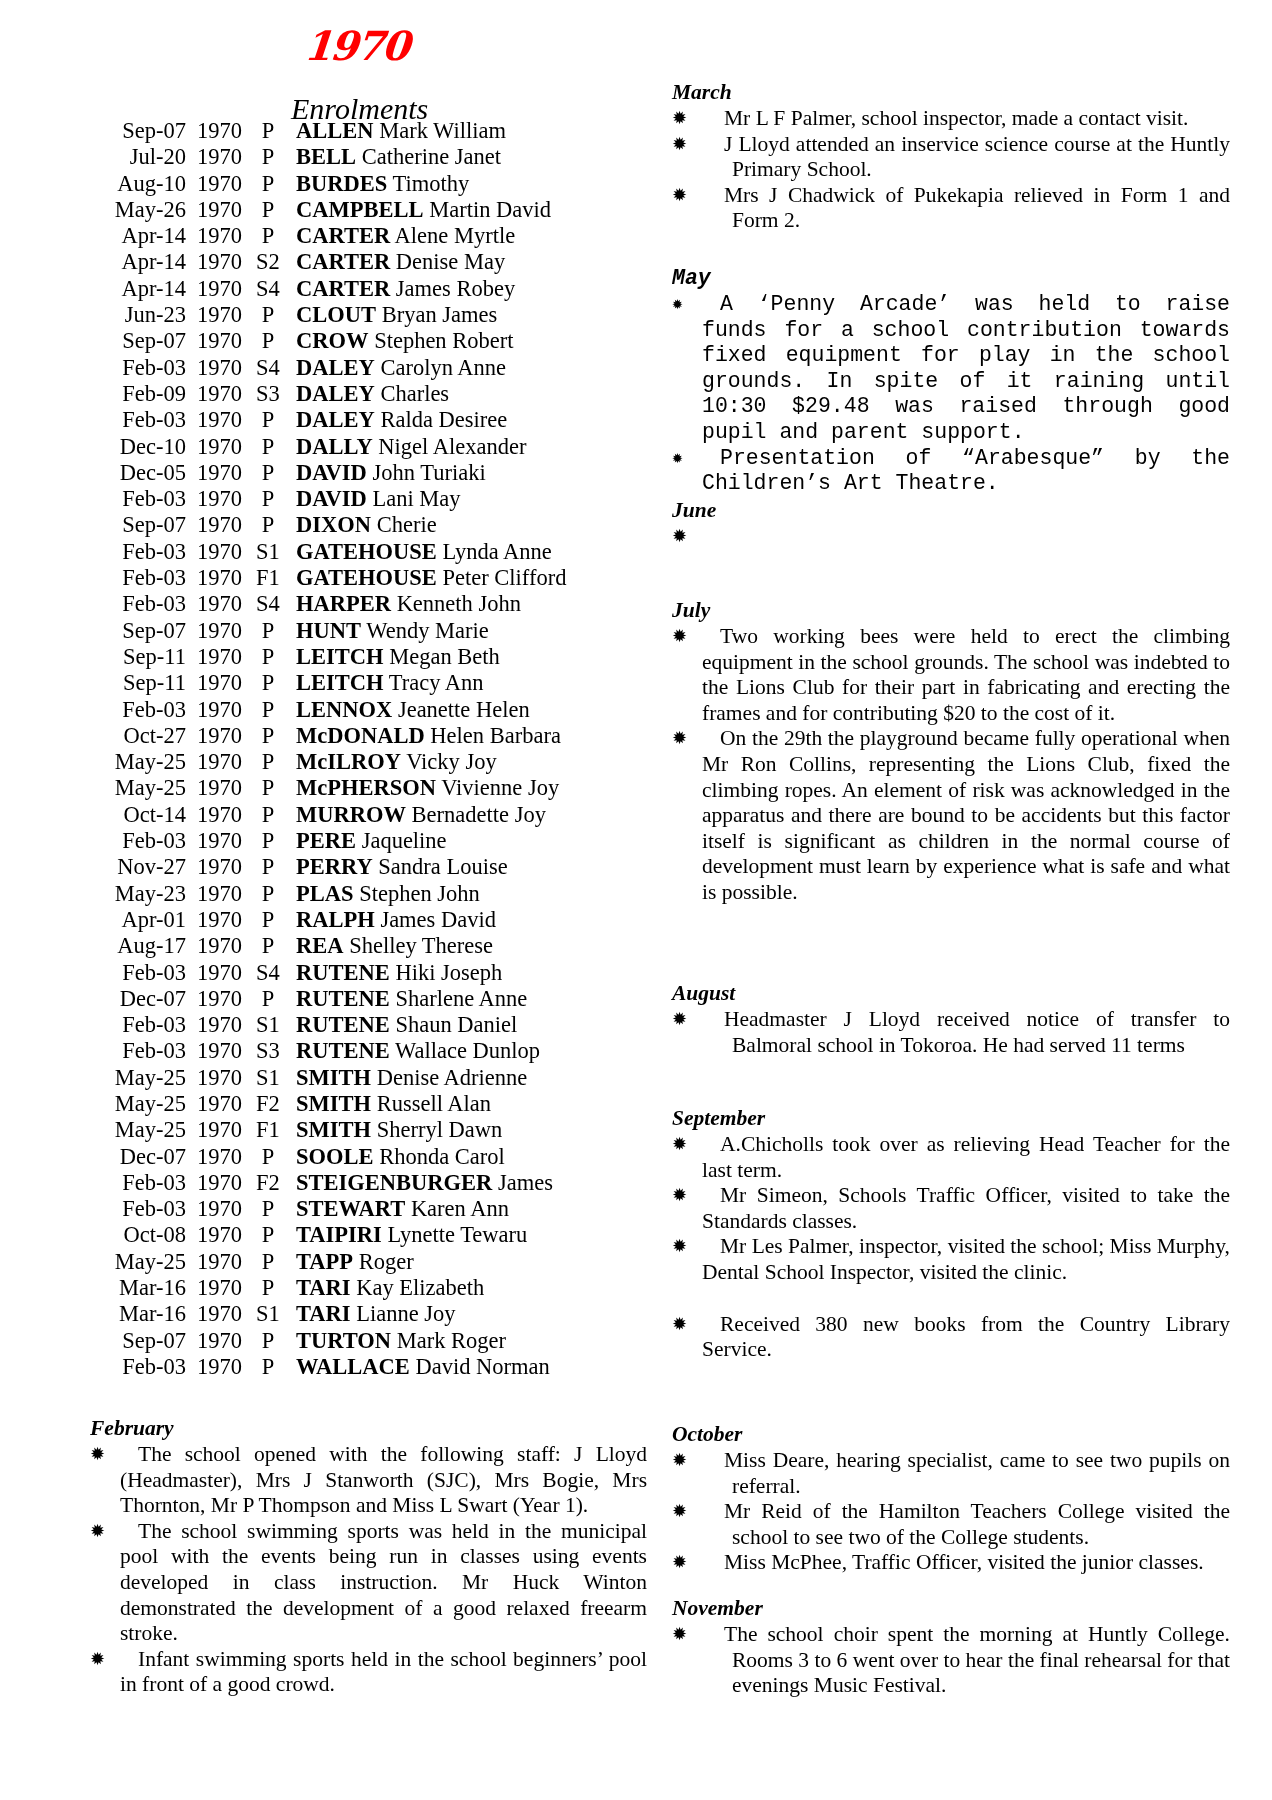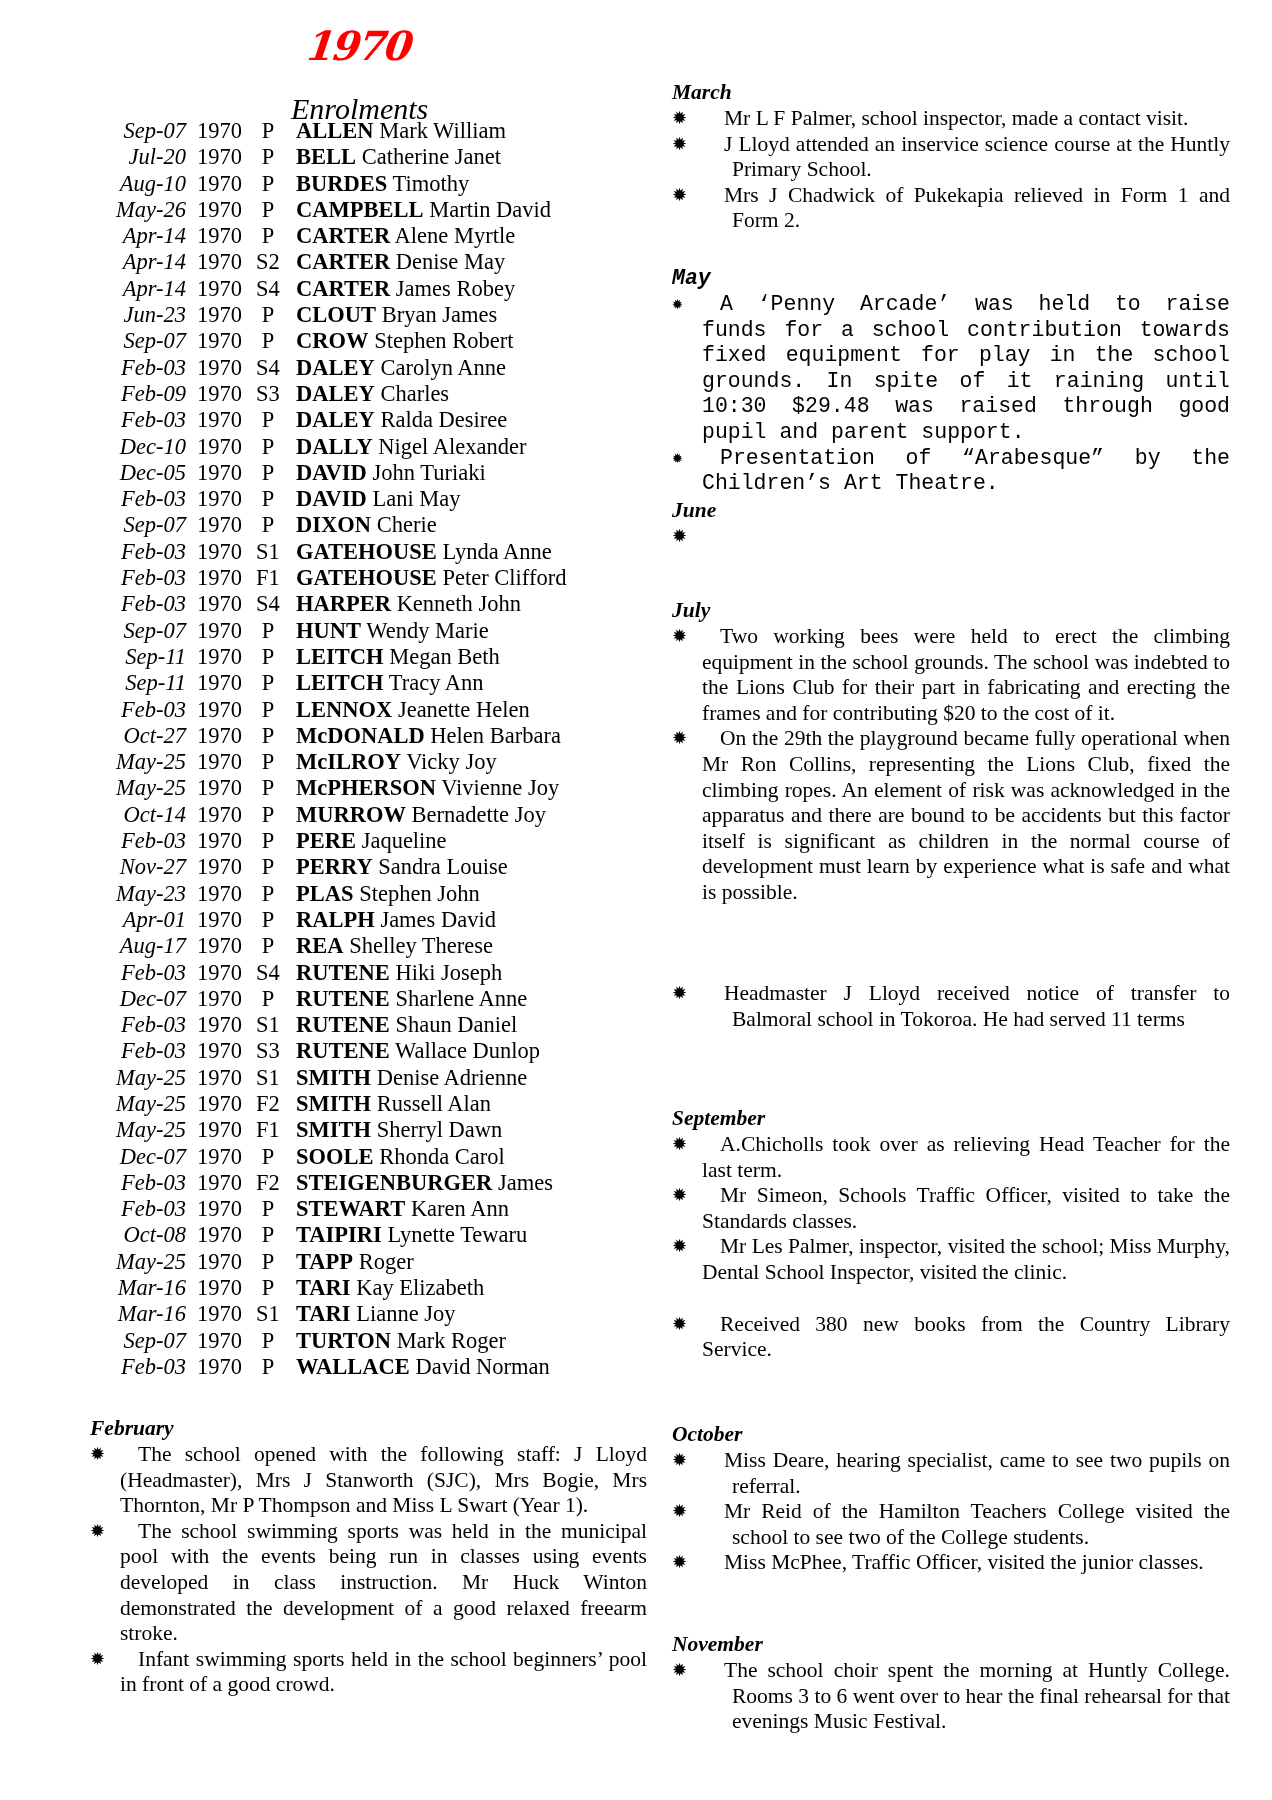--- a/index.html
+++ b/index.html
@@ -19,21 +19,21 @@
     font-size: 30px; font-style: italic;
   }
   .enrol-list {
     position: absolute; left: 90px; top: 118px; width: 560px;
     list-style: none; margin: 0; padding: 0;
   }
   .enrol-row {
     height: 26.3px; line-height: 26.3px; font-size: 22.5px; white-space: nowrap;
     display: flex;
   }
-  .enrol-row .date { width: 96px; text-align: right; font-style: italic; }
+  .enrol-row .date { width: 96px; text-align: right; }
   .enrol-row .year { width: 56px; text-align: right; }
   .enrol-row .cls { width: 44px; text-align: center; padding-left: 4px; }
   .enrol-row .name { padding-left: 6px; }
   .enrol-row .surname { font-weight: bold; }
 
   .section { position: absolute; font-size: 21.5px; line-height: 25.6px; }
   .section .month { font-weight: bold; font-style: italic; height: 26px; }
   .section ul { list-style: none; margin: 0; padding: 0; }
   .section li {
     position: relative; text-align: justify; padding-left: 30px;
@@ -414,20 +414,21 @@
         <span class="txt">Two working bees were held to erect the climbing equipment in the school grounds. The school was indebted to the Lions Club for their part in fabricating and erecting the frames and for contributing $20 to the cost of it.</span>
       </li>
     <li class="first-indent">
         <span class="bullet">✹</span>
         <span class="txt">On the 29th the playground became fully operational when Mr Ron Collins, representing the Lions Club, fixed the climbing ropes. An element of risk was acknowledged in the apparatus and there are bound to be accidents but this factor itself is significant as children in the normal course of development must learn by experience what is safe and what is possible.</span>
       </li>
   </ul>
 </div>
 
 <div class="section right-sec" style="top:981px;">
+  <div class="month">August</div>
   <ul>
     <li class="hang">
         <span class="bullet">✹</span>
         <span class="txt">Headmaster J Lloyd received notice of transfer to Balmoral school in Tokoroa. He had served 11 terms</span>
       </li>
   </ul>
 </div>
 
 <div class="section right-sec" style="top:1106px;">
   <div class="month">September</div>
@@ -462,21 +463,21 @@
         <span class="bullet">✹</span>
         <span class="txt">Mr Reid of the Hamilton Teachers College visited the school to see two of the College students.</span>
       </li>
     <li class="hang">
         <span class="bullet">✹</span>
         <span class="txt">Miss McPhee, Traffic Officer, visited the junior classes.</span>
       </li>
   </ul>
 </div>
 
-<div class="section right-sec" style="top:1632px;">
+<div class="section right-sec" style="top:1596px;">
   <div class="month">November</div>
   <ul>
     <li class="hang">
         <span class="bullet">✹</span>
         <span class="txt">The school choir spent the morning at Huntly College. Rooms 3 to 6 went over to hear the final rehearsal for that evenings Music Festival.</span>
       </li>
   </ul>
 </div>
 
 </body></html>

